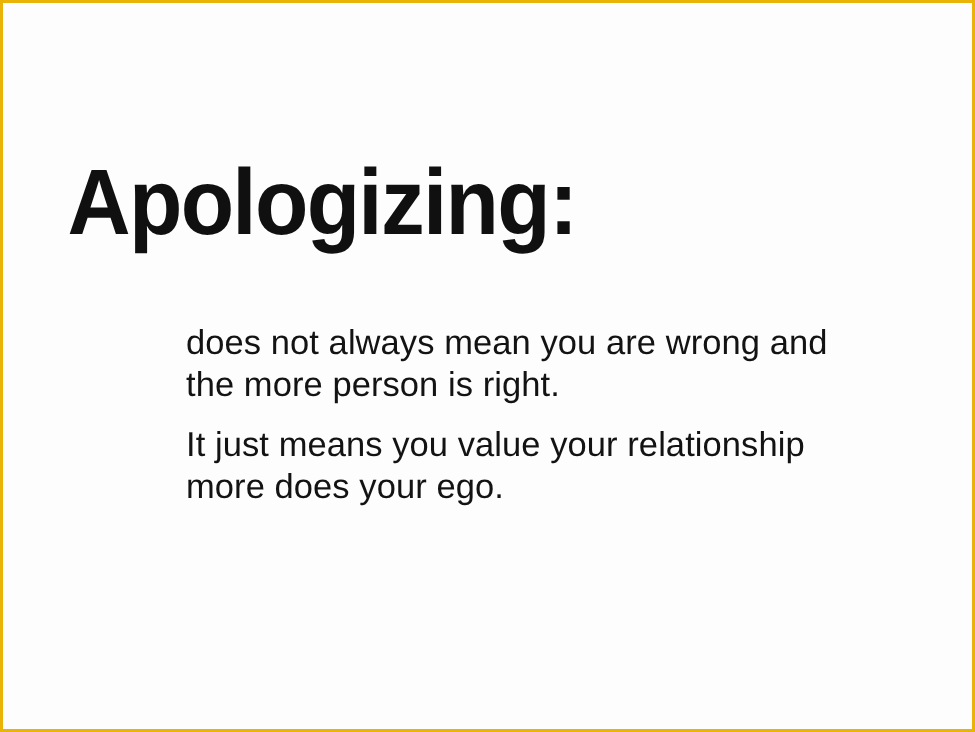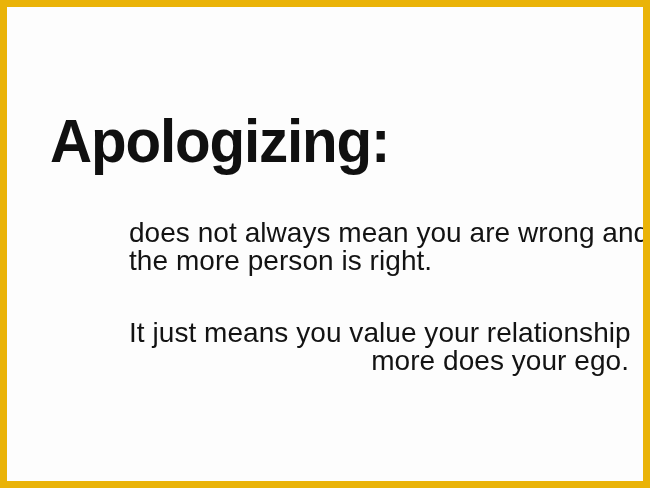--- a/index.html
+++ b/index.html
@@ -15,21 +15,21 @@
     overflow: hidden;
   }
 
   
   .poster {
     position: relative;
     box-sizing: border-box;
     width: 650px;
     height: 488px;
     background: #fdfdfd;
-    border: 7px solid #eab308;
+    border: 2px solid #eab308;
     overflow: hidden;
   }
 
   
   .paper-field {
     position: absolute;
     inset: 0;
     background: #fdfdfd;
     pointer-events: none;
   }
@@ -56,29 +56,28 @@
     position: absolute;
     left: 122px;
     top: 212px;
     width: 500px;
   }
 
   .para {
     margin: 0;
     font-family: "Liberation Sans", sans-serif;
     font-weight: 400;
-    font-size: 28px;
+    font-size: 23px;
     line-height: 28px;
     color: #131313;
     letter-spacing: 0.05px;
   }
 
   .para + .para {
-    margin-top: 44px;
-    text-align: right;
+    margin-top: 12px;
   }
 
   .para .line {
     display: block;
     white-space: nowrap;
   }
 </style>
 </head>
 <body>
 

